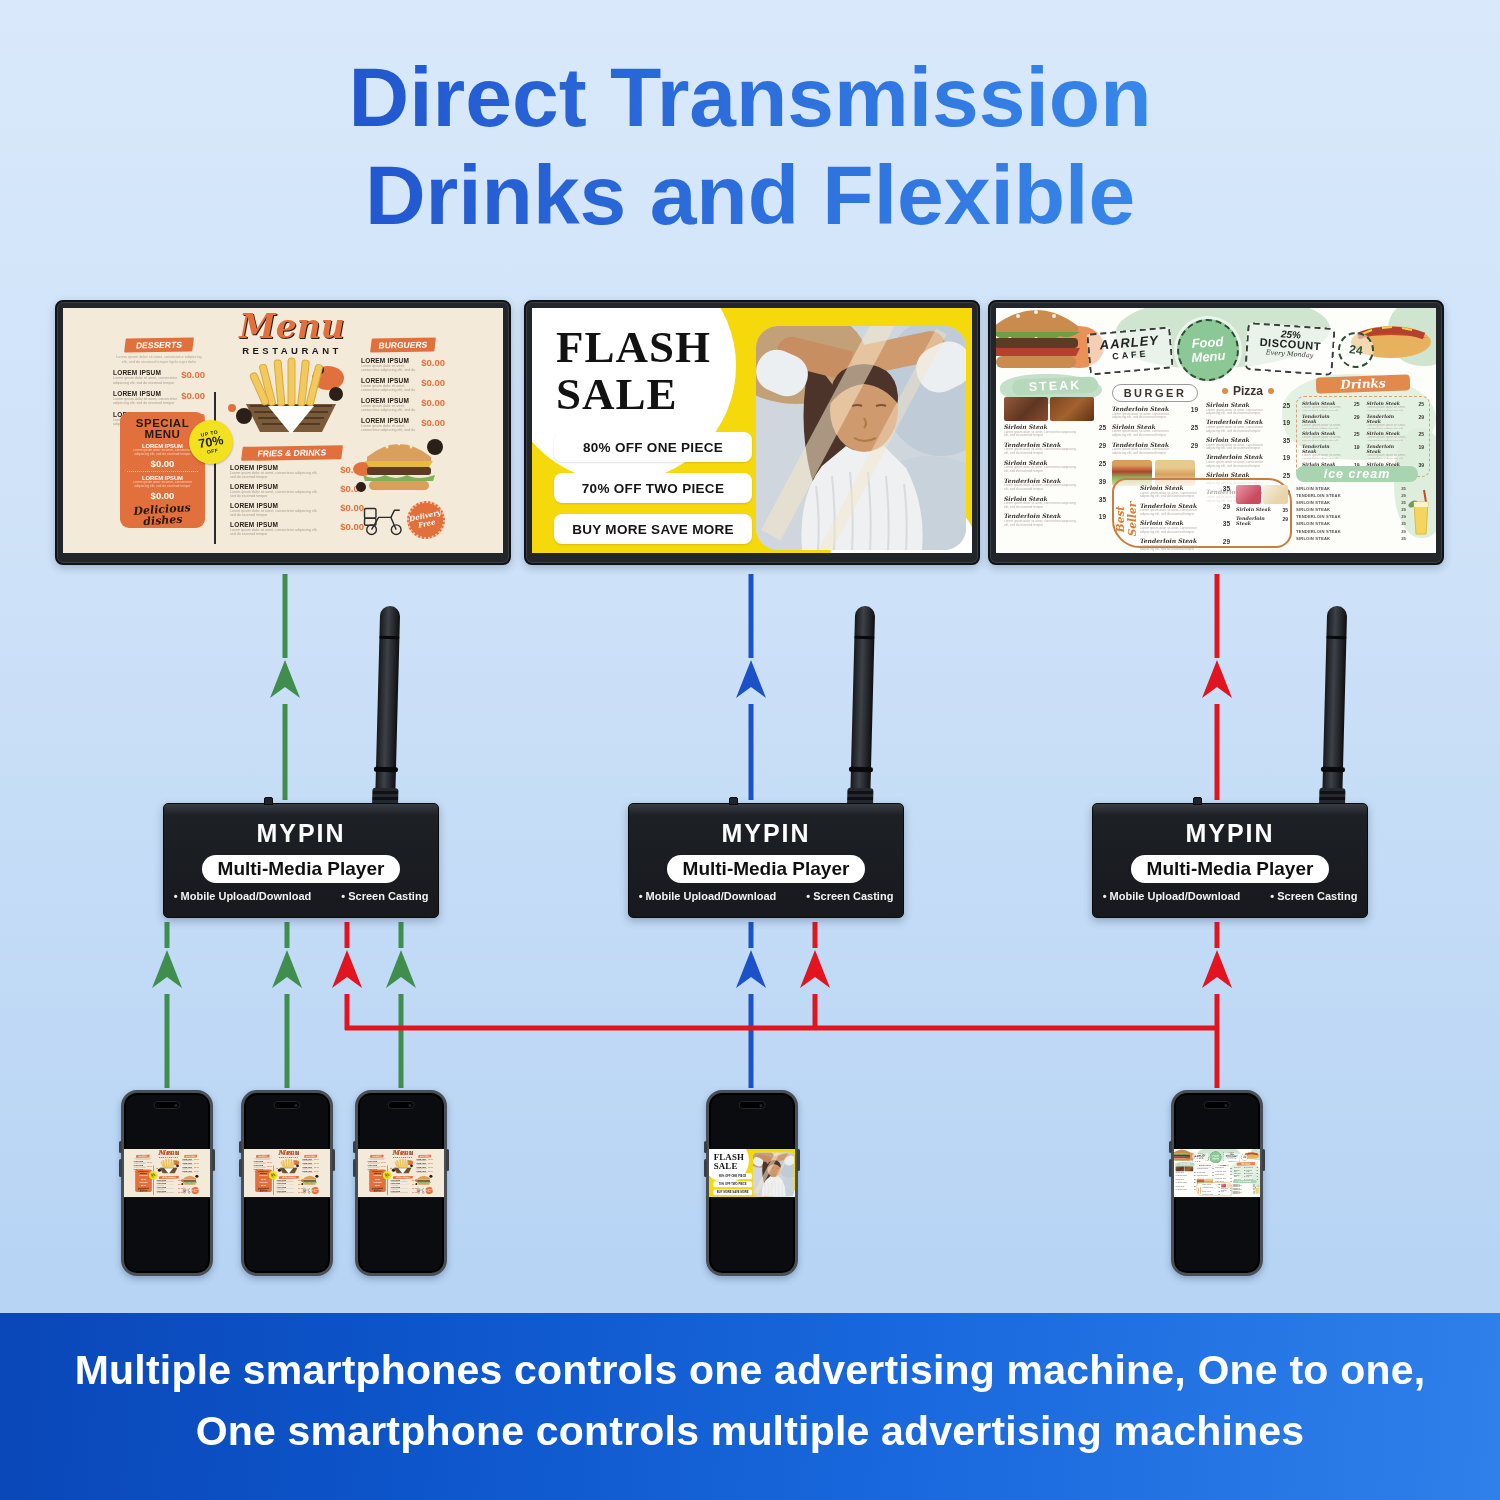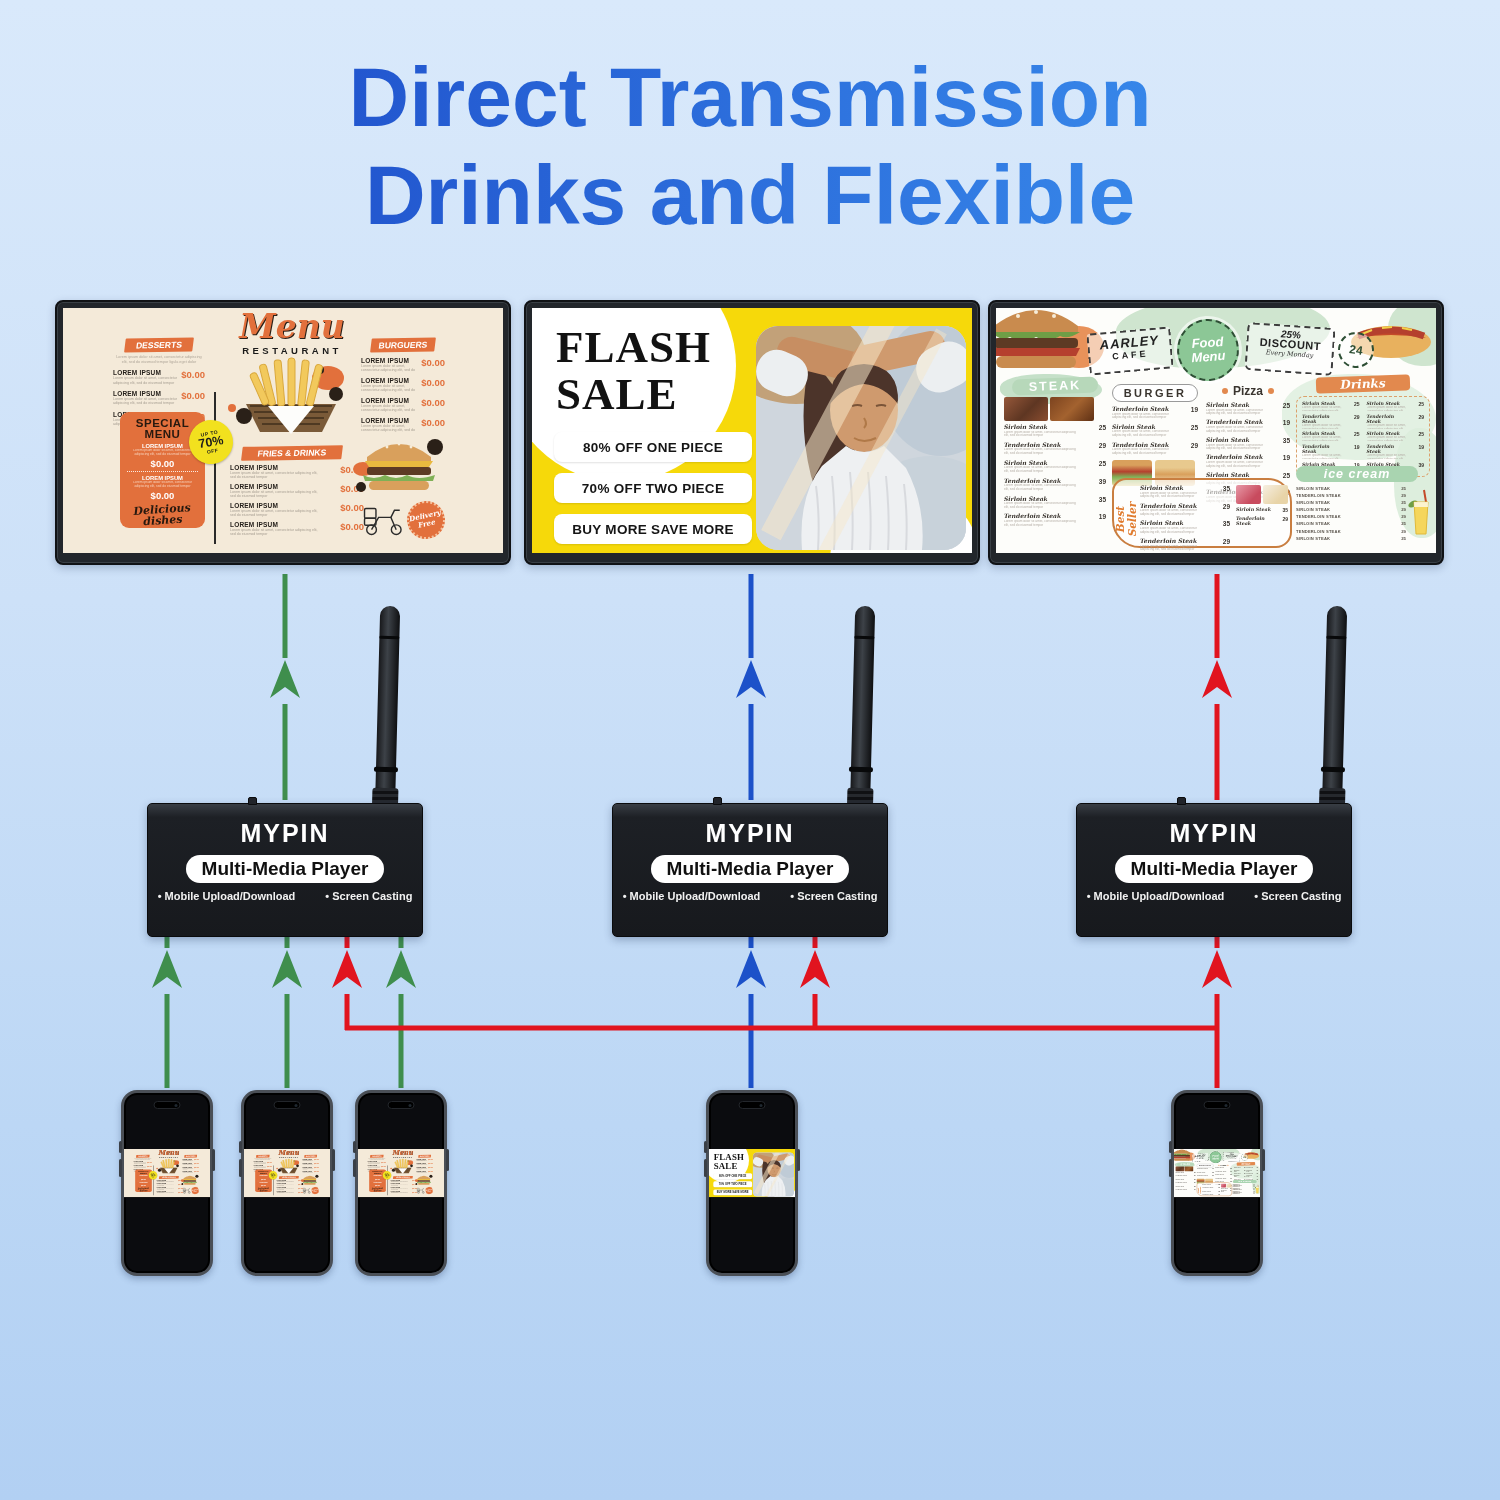--- a/index.html
+++ b/index.html
@@ -161,23 +161,23 @@
   .s3-ice{position:absolute;left:300px;top:158px;width:136px;}
   .ice-title{background:#a9d4b0;color:#fff;border-radius:12px;font-size:12.5px;font-weight:800;
     font-style:italic;text-align:center;width:122px;padding:1px 0;letter-spacing:1px;}
   .ice-list{margin-top:4px;width:110px;display:flex;flex-direction:column;gap:2.1px;}
   .ice-row{display:flex;justify-content:space-between;}
   .ice-row .nm{font-size:4.1px;font-weight:bold;color:#5a544c;letter-spacing:.2px;}
   .ice-row .pr{font-size:4.3px;font-weight:bold;color:#5a544c;}
   .lemon{position:absolute;left:112px;top:22px;}
 
   
-  .device{position:absolute;z-index:3;width:276px;height:134px;border-radius:5px;border:1px solid #0a0b0d;
+  .device{position:absolute;z-index:3;width:276px;height:115px;border-radius:5px;border:1px solid #0a0b0d;
     background:linear-gradient(180deg,#383d44 0%,#1d2025 10%,#17191d 100%);
-    box-shadow:0 3px 8px rgba(20,40,80,.3);}
+    box-shadow:0 3px 8px rgba(20,40,80,.3);margin-left:16px;}
   .device .nub{position:absolute;top:-7px;left:100px;width:9px;height:8px;background:#202329;
     border-radius:2px 2px 0 0;border:1px solid #0a0b0d;}
   .device .brand{margin-top:15px;text-align:center;color:#fff;font-weight:800;font-size:25px;letter-spacing:2px;}
   .device .pill{margin:7px auto 0;width:fit-content;background:#fff;border-radius:16px;padding:3px 16px;
     font-weight:800;font-size:19px;color:#101010;}
   .device .feats{margin-top:7px;display:flex;justify-content:center;gap:30px;color:#f2f2f2;
     font-size:11px;font-weight:bold;}
   .device .feats span::before{content:"• ";}
   .antenna{position:absolute;z-index:2;width:20px;height:200px;transform:rotate(1.5deg);transform-origin:50% 100%;
     background:linear-gradient(90deg,#17181b,#3d4248 42%,#0e0f11);border-radius:10px 10px 3px 3px;}
@@ -1948,14 +1948,18 @@
           <path d="M16 2 L18 14" stroke="#c44a2a" stroke-width="2"></path>
           <ellipse cx="5" cy="16" rx="5" ry="3" fill="#6f9e46" transform="rotate(-30 5 16)"></ellipse>
           <path d="M6 14 L20 14 L18 46 L8 46 Z" fill="#f5d65c" stroke="#e0b93a" stroke-width="1"></path>
           <rect x="6" y="14" width="14" height="5" fill="#fff" opacity="0.7"></rect>
         </svg>
       </div>
     </div>
       </div>
   </div>
 
+  <div class="band">
+    <div class="bl">Multiple smartphones controls one advertising machine, One to one,</div>
+    <div class="bl">One smartphone controls multiple advertising machines</div>
+  </div>
 
 </div>
 
 </body></html>

